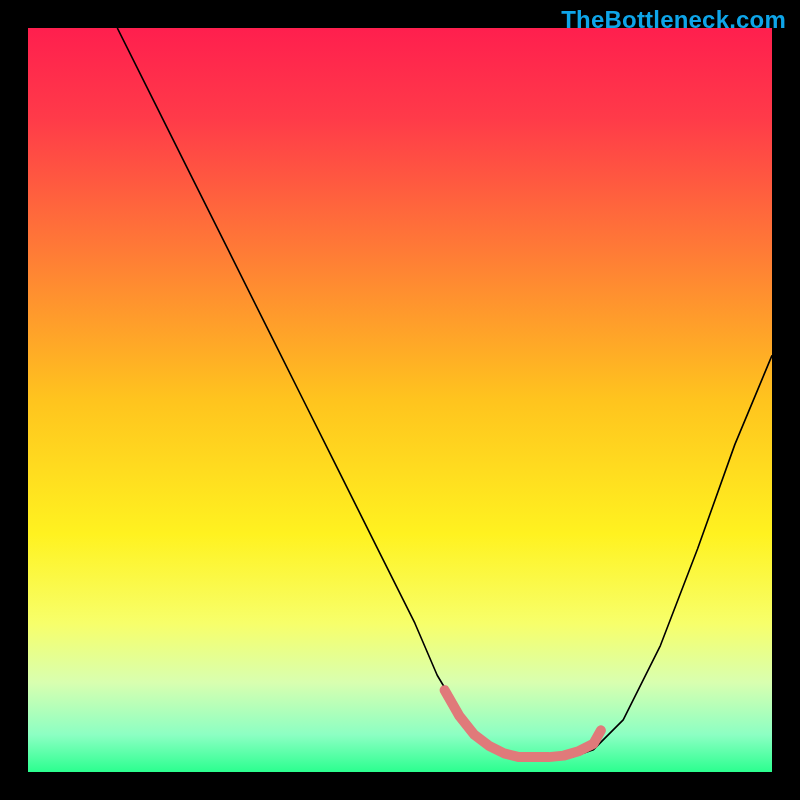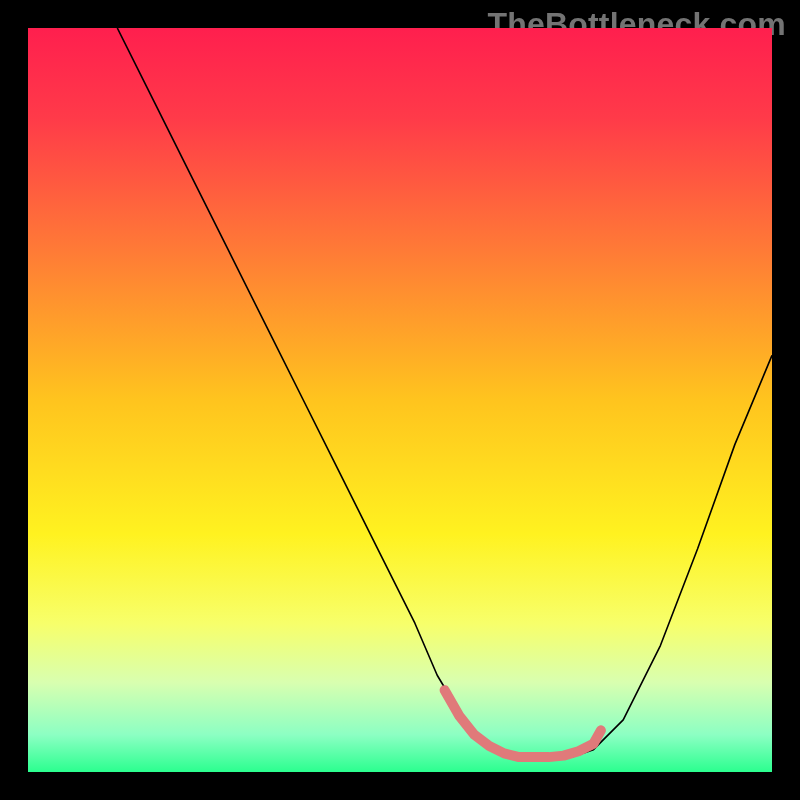--- a/index.html
+++ b/index.html
@@ -16,23 +16,23 @@
     top: 0;
     width: 800px;
     height: 800px;
     background: #000;
   }
   .watermark {
     position: absolute;
     top: 6px;
     right: 14px;
     font-family: Arial, Helvetica, sans-serif;
-    font-size: 32px;
+    font-size: 24px;
     font-weight: 600;
-    color: #737373;
+    color: #0ea5e9;
     letter-spacing: 0.2px;
   }
   .plot {
     position: absolute;
     left: 28px;
     top: 28px;
     width: 744px;
     height: 744px;
   }
   svg { display: block; }

